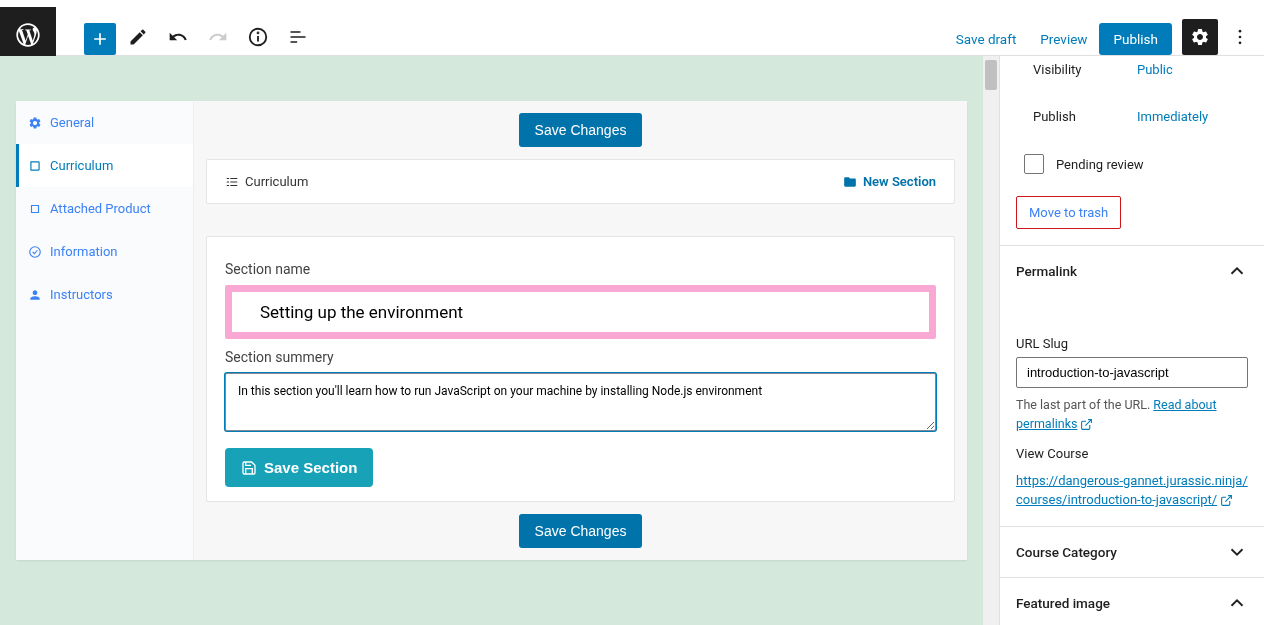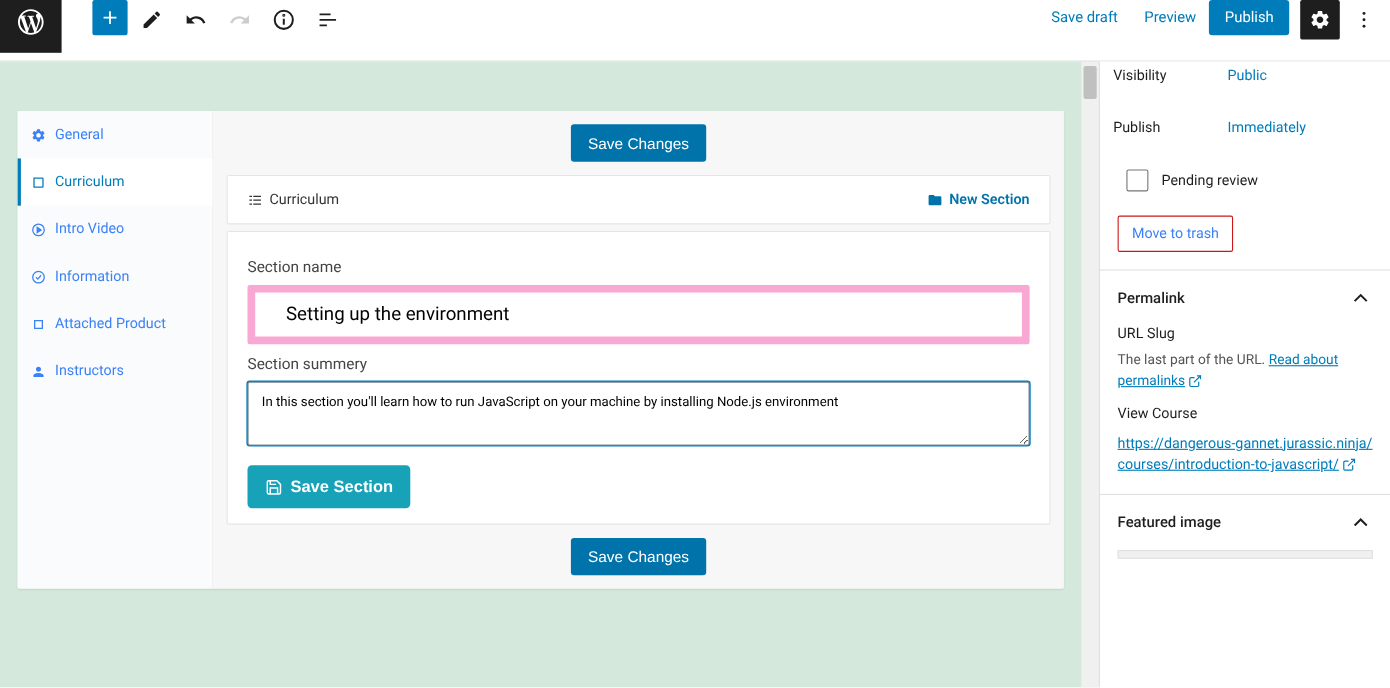--- a/index.html
+++ b/index.html
@@ -1,17 +1,17 @@
 <!DOCTYPE html>
 <html><head>
 <meta charset="utf-8">
 <style>
 * { box-sizing: border-box; margin: 0; padding: 0; }
 body { font-family: -apple-system, BlinkMacSystemFont, "Segoe UI", Roboto, sans-serif; font-size: 13px; color: #1e1e1e; background: #fff; }
-.topbar { height: 56px; background: #fff; border-bottom: 1px solid #e0e0e0; display: flex; align-items: flex-start; padding: 0 8px; }
+.topbar { height: 56px; background: #fff; border-bottom: 1px solid #e0e0e0; display: flex; align-items: flex-end; padding: 0 8px; }
 .wp-logo { width: 56px; height: 56px; background: #1e1e1e; display: flex; align-items: center; justify-content: center; margin: -8px 8px -8px -8px; }
 .wp-logo svg { width: 28px; height: 28px; fill: #fff; }
 .add-btn { width: 32px; height: 32px; background: #007cba; color: #fff; display: flex; align-items: center; justify-content: center; border-radius: 2px; cursor: pointer; margin-left: 20px; }
 .icon-btn { width: 36px; height: 36px; display: flex; align-items: center; justify-content: center; cursor: pointer; color: #1e1e1e; margin-left: 4px; }
 .icon-btn.disabled { color: #ccc; }
 .topbar-spacer { flex: 1; }
 .topbar-link { color: #007cba; padding: 8px 12px; cursor: pointer; font-size: 13.5px; }
 .publish-btn { background: #007cba; color: #fff; padding: 8px 14px; border-radius: 3px; cursor: pointer; font-size: 13.5px; }
 .settings-btn { width: 36px; height: 36px; background: #1e1e1e; color: #fff; display: flex; align-items: center; justify-content: center; cursor: pointer; margin-left: 10px; border-radius: 2px; }
 .dots-btn { width: 32px; height: 36px; display: flex; align-items: center; justify-content: center; cursor: pointer; margin-left: 6px; }
@@ -27,36 +27,36 @@
 .course-nav-item { padding: 14px 12px; display: flex; align-items: center; gap: 8px; cursor: pointer; color: #3b82f6; font-size: 13px; }
 .course-nav-item.active { border-left: 3px solid #007cba; color: #007cba; background: #fff; padding-left: 9px; }
 .course-nav-item svg { width: 14px; height: 14px; flex-shrink: 0; }
 .course-content { flex: 1; background: #f7f7f7; padding: 12px; }
 .save-row { display: flex; justify-content: center; margin-bottom: 12px; }
 .save-btn { background: #0073aa; color: #fff; padding: 9px 16px; border-radius: 3px; cursor: pointer; font-size: 14px; border: none; }
 .panel { background: #fff; border: 1px solid #e5e5e5; border-radius: 2px; padding: 14px 18px; }
 .panel-header { display: flex; justify-content: space-between; align-items: center; }
 .panel-header-left { display: flex; align-items: center; gap: 6px; color: #333; }
 .new-section { color: #0073aa; font-weight: 600; display: flex; align-items: center; gap: 6px; cursor: pointer; }
-.section-form { margin-top: 6px; }
+.section-form { margin-top: 32px; }
 .form-label { display: block; color: #444; font-size: 14px; margin: 10px 0 8px; }
 .form-input { width: 100%; padding: 10px 28px; border: 7px solid #f9a8d4; border-radius: 2px; font-size: 17px; font-family: inherit; }
 .form-textarea { width: 100%; padding: 10px 12px; border: 1px solid #7e8993; border-radius: 2px; font-size: 12px; font-family: inherit; resize: both; min-height: 58px; box-shadow: 0 0 0 1px #007cba; outline: none; }
 .save-section-btn { background: #17a2b8; color: #fff; padding: 11px 16px; border: none; border-radius: 4px; font-size: 15px; font-weight: 600; cursor: pointer; margin-top: 14px; display: flex; align-items: center; gap: 7px; }
 .sidebar { width: 265px; border-left: 1px solid #e0e0e0; overflow-y: auto; background: #fff; }
-.side-row { display: flex; padding: 6px 12px; font-size: 13px; }
+.side-row { display: flex; padding: 6px 33px; font-size: 13px; }
 .side-row-label { width: 104px; color: #1e1e1e; }
 .side-row-value { color: #007cba; cursor: pointer; }
 .checkbox-row { display: flex; align-items: center; gap: 12px; padding: 10px 16px; }
 .checkbox { width: 20px; height: 20px; border: 1.5px solid #757575; border-radius: 2px; cursor: pointer; }
 .trash-btn { margin: 12px 16px 16px; padding: 8px 12px; border: 1px solid #cc1818; color: #3b82f6; display: inline-block; cursor: pointer; font-size: 13px; border-radius: 2px; }
 .side-section { border-top: 1px solid #e0e0e0; }
 .side-section-header { display: flex; justify-content: space-between; align-items: center; padding: 14px 16px; cursor: pointer; font-weight: 500; font-size: 13.5px; }
 .side-section-body { padding: 0 16px 16px; }
-.side-label { font-size: 13px; color: #1e1e1e; margin-bottom: 6px; display: block; }
+.side-label { font-size: 13px; color: #1e1e1e; margin-bottom: 6px; display: block; margin-top: 40px; }
 .slug-input { width: 100%; padding: 7px 10px; border: 1px solid #757575; border-radius: 2px; font-size: 13px; }
 .help-text { font-size: 12.5px; color: #555; margin-top: 8px; line-height: 1.5; }
 .help-text a { color: #007cba; text-decoration: underline; cursor: pointer; }
 .view-label { font-size: 13px; margin-top: 12px; color: #1e1e1e; }
 .course-url { color: #007cba; text-decoration: underline; font-size: 13px; margin-top: 10px; display: block; word-break: break-all; line-height: 1.5; cursor: pointer; }
 .chev { width: 22px; height: 22px; }
 svg { display: block; }
 .ext-icon { display: inline-block; vertical-align: middle; margin-left: 3px; }
 </style>
 </head>
@@ -132,38 +132,31 @@
               </svg>
             <span>General</span>
           </div>
           <div class="course-nav-item active">
             <svg viewBox="0 0 24 24" fill="currentColor">
                 <path d="M4 4h14a2 2 0 012 2v12a2 2 0 01-2 2H4V4zm2 2v12h12V6H6z"></path>
               </svg>
             <span>Curriculum</span>
           </div>
           <div class="course-nav-item">
-            <svg viewBox="0 0 24 24" fill="none" stroke="currentColor" stroke-width="2">
-                <circle cx="12" cy="12" r="9"></circle>
-                <path d="M10 8l6 4-6 4V8z" fill="currentColor"></path>
-              </svg>
-            <span>Intro Video</span>
+            <svg viewBox="0 0 24 24" fill="currentColor">
+                <path d="M5 5h14v14H5V5zm2 2v10h10V7H7z"></path>
+              </svg>
+            <span>Attached Product</span>
           </div>
           <div class="course-nav-item">
             <svg viewBox="0 0 24 24" fill="none" stroke="currentColor" stroke-width="2">
                 <circle cx="12" cy="12" r="9"></circle>
                 <path d="M8 12l3 3 5-6"></path>
               </svg>
             <span>Information</span>
-          </div>
-          <div class="course-nav-item">
-            <svg viewBox="0 0 24 24" fill="currentColor">
-                <path d="M5 5h14v14H5V5zm2 2v10h10V7H7z"></path>
-              </svg>
-            <span>Attached Product</span>
           </div>
           <div class="course-nav-item">
             <svg viewBox="0 0 24 24" fill="currentColor">
                 <path d="M12 12c2.2 0 4-1.8 4-4s-1.8-4-4-4-4 1.8-4 4 1.8 4 4 4zm0 2c-2.67 0-8 1.34-8 4v2h16v-2c0-2.66-5.33-4-8-4z"></path>
               </svg>
             <span>Instructors</span>
           </div>
         </div>
         <div class="course-content">
           <div class="save-row">
@@ -224,36 +217,45 @@
 
     <div class="side-section">
       <div class="side-section-header">
         <span>Permalink</span>
         <svg class="chev" viewBox="0 0 24 24" fill="none" stroke="currentColor" stroke-width="2">
             <polyline points="6 15 12 9 18 15"></polyline>
           </svg>
       </div>
       <div class="side-section-body">
         <label class="side-label">URL Slug</label>
+        <input class="slug-input" value="introduction-to-javascript" style="">
         <div class="help-text">
           <span>The last part of the URL. </span><a><span>Read about permalinks</span><svg class="ext-icon" width="13" height="13" viewBox="0 0 24 24" fill="none" stroke="currentColor" stroke-width="2">
                 <path d="M18 13v6a2 2 0 01-2 2H5a2 2 0 01-2-2V8a2 2 0 012-2h6"></path>
                 <polyline points="15 3 21 3 21 9"></polyline>
                 <line x1="10" y1="14" x2="21" y2="3"></line>
               </svg></a>
         </div>
         <div class="view-label">View Course</div>
         <a class="course-url"><span>https://dangerous-gannet.jurassic.ninja/courses/introduction-to-javascript/</span><svg class="ext-icon" width="13" height="13" viewBox="0 0 24 24" fill="none" stroke="currentColor" stroke-width="2">
               <path d="M18 13v6a2 2 0 01-2 2H5a2 2 0 01-2-2V8a2 2 0 012-2h6"></path>
               <polyline points="15 3 21 3 21 9"></polyline>
               <line x1="10" y1="14" x2="21" y2="3"></line>
             </svg></a>
       </div>
     </div>
 
+    <div class="side-section">
+      <div class="side-section-header">
+        <span>Course Category</span>
+        <svg class="chev" viewBox="0 0 24 24" fill="none" stroke="currentColor" stroke-width="2">
+            <polyline points="6 9 12 15 18 9"></polyline>
+          </svg>
+      </div>
+    </div>
 
     <div class="side-section">
       <div class="side-section-header">
         <span>Featured image</span>
         <svg class="chev" viewBox="0 0 24 24" fill="none" stroke="currentColor" stroke-width="2">
             <polyline points="6 15 12 9 18 15"></polyline>
           </svg>
       </div>
       <div class="side-section-body">
         <div style="height:8px;background:#f0f0f0;border:1px solid #e0e0e0;"></div>

